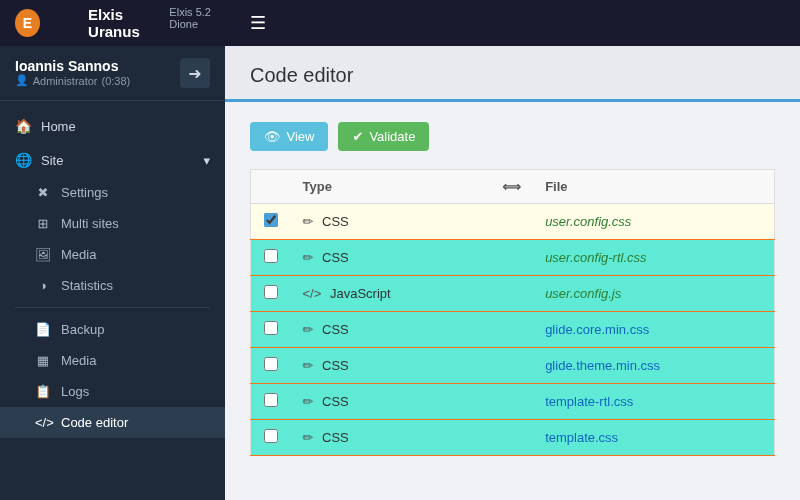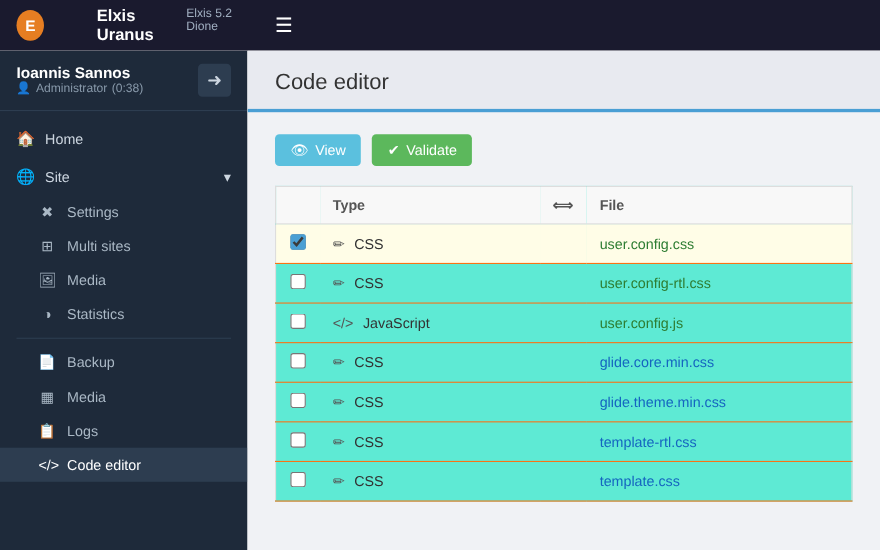--- a/index.html
+++ b/index.html
@@ -52,21 +52,21 @@
     .file-table tr.selected-row { background: #fffde7; }
     .file-table tr.selected-row td { background: #fffde7; }
 
     .checkbox-cell { width: 40px; text-align: center; }
     .type-col { width: 200px; }
     .arrows-col { width: 40px; text-align: center; color: #999; }
 
     input[type="checkbox"] { width: 14px; height: 14px; cursor: pointer; }
     .selected-checkbox { accent-color: #4a9fd4; }
 
-    .file-link-green { color: #2e7d32; font-weight: 500; text-decoration: none; }
+    .file-link-green { color: #2e7d32; font-weight: 500; text-decoration: none; font-style: italic; }
     .file-link-blue { color: #1565c0; font-weight: 500; text-decoration: none; }
   </style>
 </head>
 <body>
 
 <div class="topbar">
   <div class="topbar-logo">
     <div class="topbar-logo-icon">E</div>
     <div class="topbar-logo-text">
       <span class="topbar-logo-title">Elxis Uranus</span>

